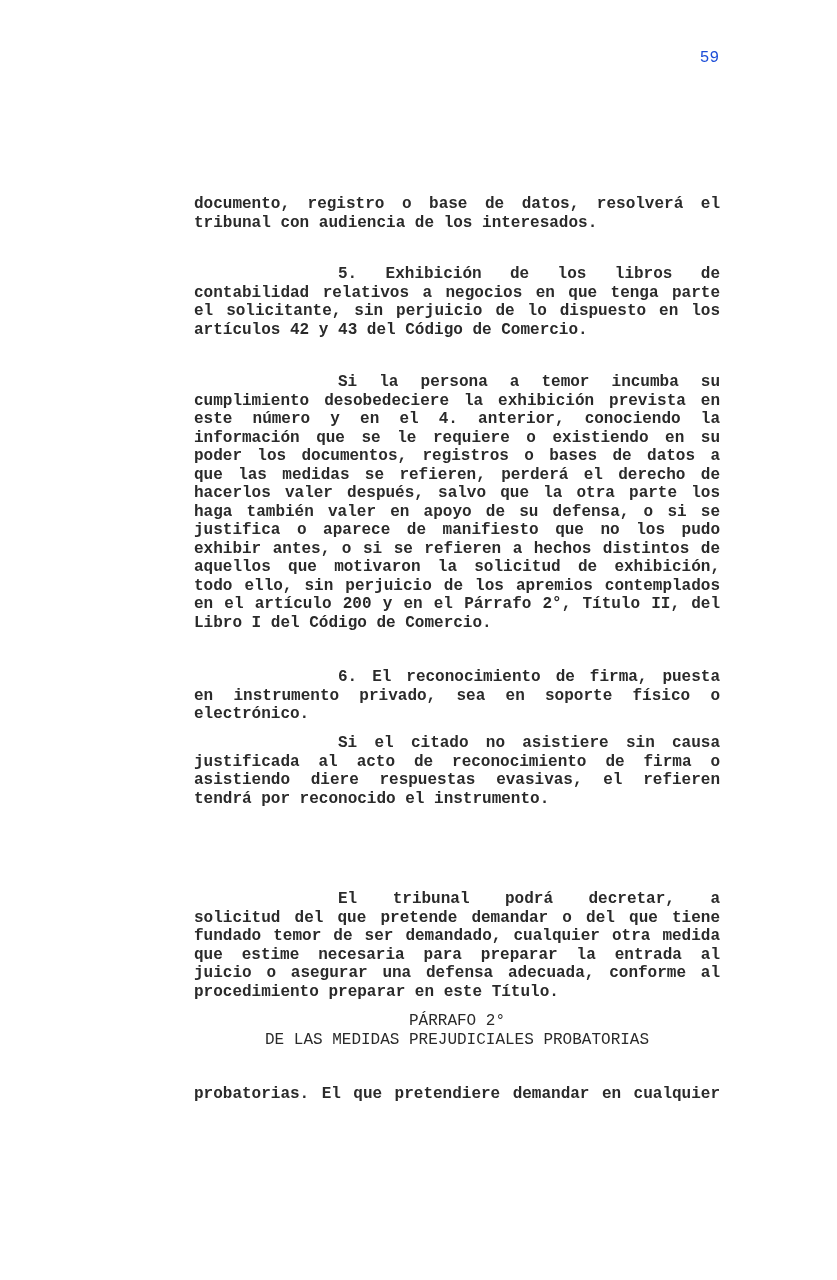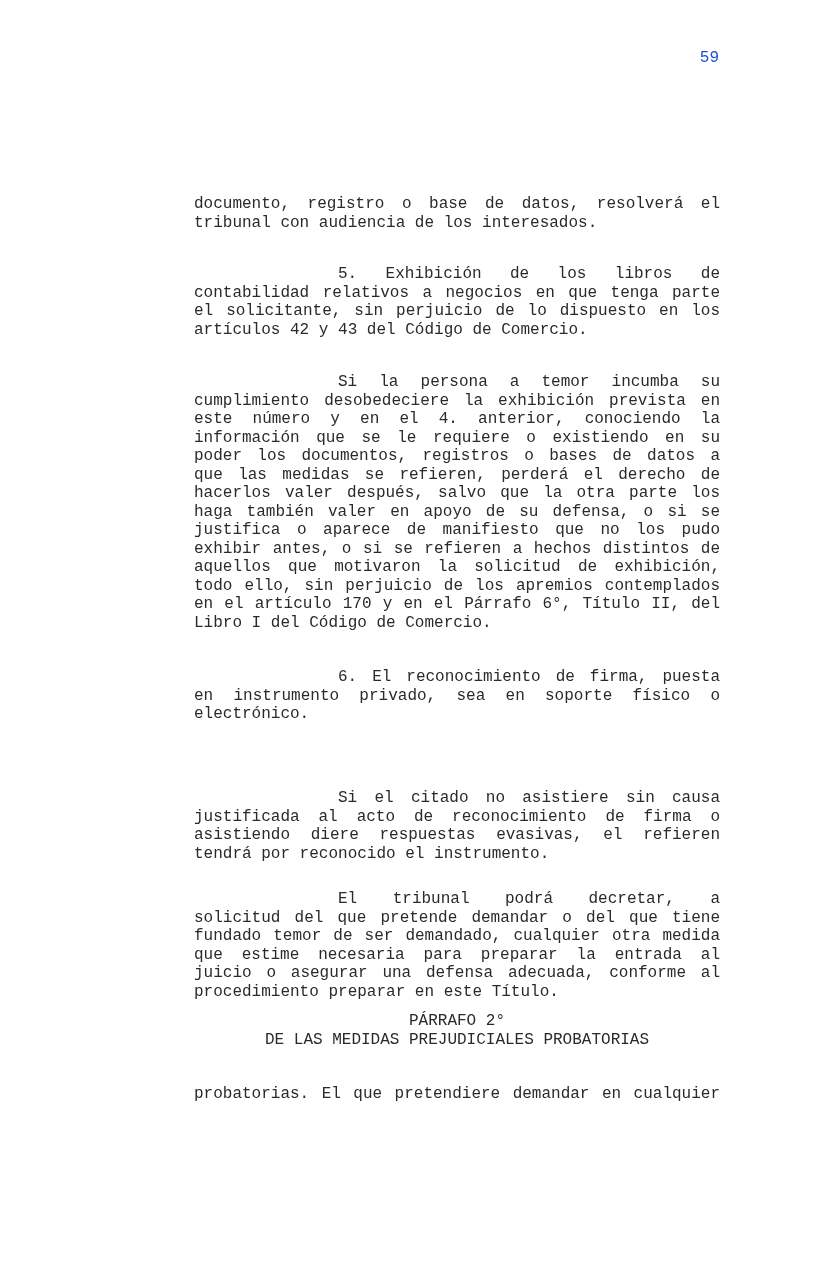--- a/index.html
+++ b/index.html
@@ -7,21 +7,21 @@
     .page { position: absolute; left: 0; top: 0; width: 837px; height: 1280px; background: #fff; }
     .page-number {
       position: absolute; top: 49px; right: 118px;
       font-family: "Liberation Mono", monospace; font-size: 16px; line-height: 18px; color: #1d4ed8;
     }
     .body-text {
       position: absolute; left: 194px; width: 526px;
       font-family: "Liberation Mono", monospace; font-size: 16px; line-height: 18.5px; color: #2a2a2a;
     }
     .para { margin: 0; text-align: justify; text-align-last: left; }
-    .para .line { display: block; text-align: justify; text-align-last: justify; white-space: normal; }
+    .para .line { display: block; text-align: justify; text-align-last: justify; white-space: normal; font-weight: bold; }
     .para .line.last { text-align-last: left; }
     .para .line.indent { padding-left: 144px; }
     .heading { margin: 0; text-align: center; }
     .heading .line { display: block; }
   </style>
 </head>
 <body>
 
 <div class="page">
   <div class="page-number">59</div>
@@ -49,34 +49,34 @@
       <span class="line">este número y en el 4. anterior, conociendo la</span>
       <span class="line">información que se le requiere o existiendo en su</span>
       <span class="line">poder los documentos, registros o bases de datos a</span>
       <span class="line">que las medidas se refieren, perderá el derecho de</span>
       <span class="line">hacerlos valer después, salvo que la otra parte los</span>
       <span class="line">haga también valer en apoyo de su defensa, o si se</span>
       <span class="line">justifica o aparece de manifiesto que no los pudo</span>
       <span class="line">exhibir antes, o si se refieren a hechos distintos de</span>
       <span class="line">aquellos que motivaron la solicitud de exhibición,</span>
       <span class="line">todo ello, sin perjuicio de los apremios contemplados</span>
-      <span class="line">en el artículo 170 y en el Párrafo 6°, Título II, del</span>
+      <span class="line">en el artículo 200 y en el Párrafo 2°, Título II, del</span>
       <span class="line last">Libro I del Código de Comercio.</span>
     </p>
   </div>
 
   <div class="body-text" style="top:668px">
     <p class="para">
       <span class="line indent">6. El reconocimiento de firma, puesta</span>
       <span class="line">en instrumento privado, sea en soporte físico o</span>
       <span class="line last">electrónico.</span>
     </p>
   </div>
 
-  <div class="body-text" style="top:789px">
+  <div class="body-text" style="top:734px">
     <p class="para">
       <span class="line indent">Si el citado no asistiere sin causa</span>
       <span class="line">justificada al acto de reconocimiento de firma o</span>
       <span class="line">asistiendo diere respuestas evasivas, el refieren</span>
       <span class="line last">tendrá por reconocido el instrumento.</span>
     </p>
   </div>
 
   <div class="body-text" style="top:890px">
     <p class="para">

